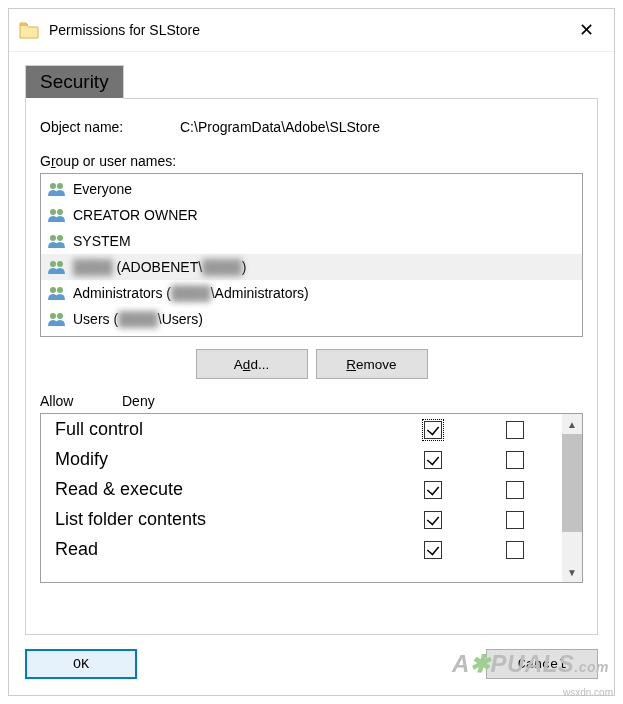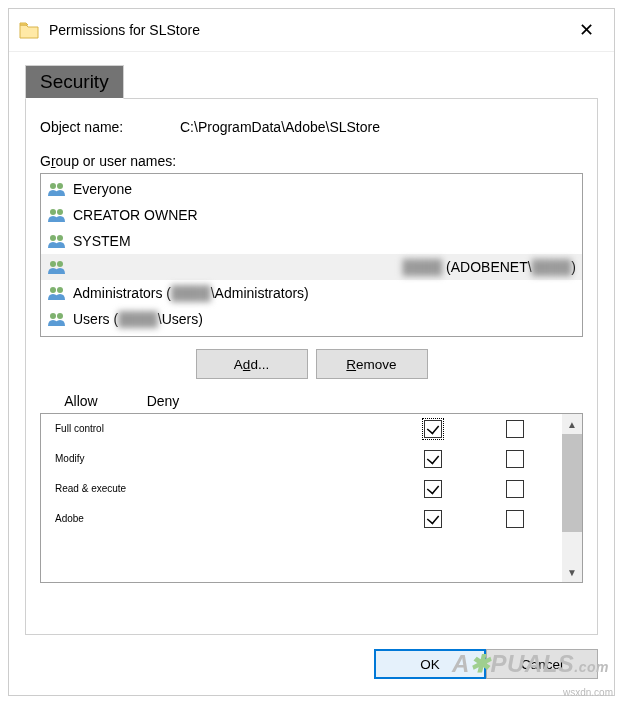--- a/index.html
+++ b/index.html
@@ -85,21 +85,21 @@
     overflow: hidden;
     padding: 2px 0;
   }
   .list-item {
     display: flex;
     align-items: center;
     padding: 2px 6px;
     font-size: 14px;
     line-height: 22px;
   }
-  .list-item.selected { background: #f0f0f0; justify-content: space-between; }
+  .list-item.selected { background: #f0f0f0; }
   .user-icon { width: 20px; height: 16px; margin-right: 6px; }
   .blur {
     filter: blur(3px);
     color: #999;
     user-select: none;
   }
   .btnrow {
     display: flex;
     justify-content: center;
     gap: 8px;
@@ -119,32 +119,32 @@
     border: 2px solid #0078d7;
     background: #e5f1fb;
   }
   .perm-header {
     display: flex;
     font-size: 14px;
     padding-right: 22px;
     margin-bottom: 4px;
   }
   .perm-header .ph-name { flex: 1; }
-  .perm-header .ph-col { width: 82px; text-align: center; }
+  .perm-header .ph-col { width: 82px; }
   .permbox {
     border: 1px solid #a0a0a0;
     display: flex;
     height: 170px;
   }
   .perm-rows { flex:1; overflow:hidden; }
   .perm-row {
     display: flex;
     align-items: center;
     padding: 2px 6px 2px 14px;
-    font-size: 10px;
+    font-size: 18px;
     line-height: 26px;
   }
   .perm-row .pr-name { flex: 1; }
   .perm-row .pr-col { width: 82px; text-align:center; }
   .cb {
     display:inline-block;
     width:18px; height:18px;
     border:1px solid #333;
     position:relative;
     vertical-align: middle;
@@ -174,23 +174,24 @@
     font-size:10px;
   }
   .sb-thumb {
     flex:1;
     margin:0;
     background:#c2c2c2;
   }
   .sb-track { height:30px; }
   .footer {
     display:flex;
-    justify-content:flex-end;
+    justify-content:space-between;
     padding: 14px 16px 16px 16px;
     border-top: none;
+    font-family: Liberation Mono, monospace;
   }
   .watermark {
     position: fixed;
     right: 14px;
     bottom: 26px;
     font-size: 24px;
     font-style: italic;
     color: #bdbdbd;
     letter-spacing: .5px;
     pointer-events:none;
@@ -320,21 +321,26 @@
               <span class="pr-name">Modify</span>
               <span class="pr-col"><span class="cb checked"></span></span>
               <span class="pr-col"><span class="cb"></span></span>
             </div>
             <div class="perm-row">
               <span class="pr-name">Read &amp; execute</span>
               <span class="pr-col"><span class="cb checked"></span></span>
               <span class="pr-col"><span class="cb"></span></span>
             </div>
             <div class="perm-row">
-              <span class="pr-name">Adobe</span>
+              <span class="pr-name">List folder contents</span>
+              <span class="pr-col"><span class="cb checked"></span></span>
+              <span class="pr-col"><span class="cb"></span></span>
+            </div>
+            <div class="perm-row">
+              <span class="pr-name">Read</span>
               <span class="pr-col"><span class="cb checked"></span></span>
               <span class="pr-col"><span class="cb"></span></span>
             </div>
           </div>
         <div class="scrollbar">
           <div class="sb-btn">▲</div>
           <div class="sb-thumb"></div>
           <div class="sb-track"></div>
           <div class="sb-btn">▼</div>
         </div>

